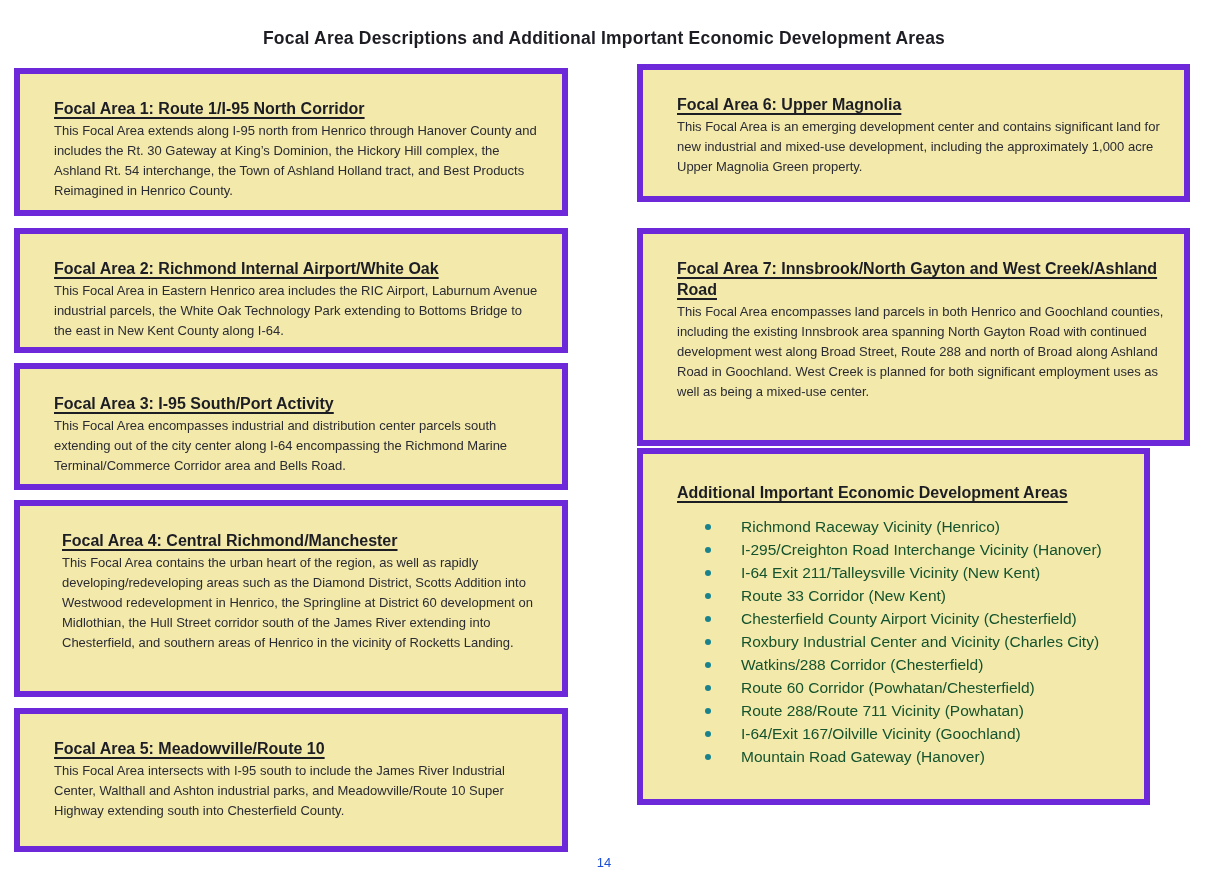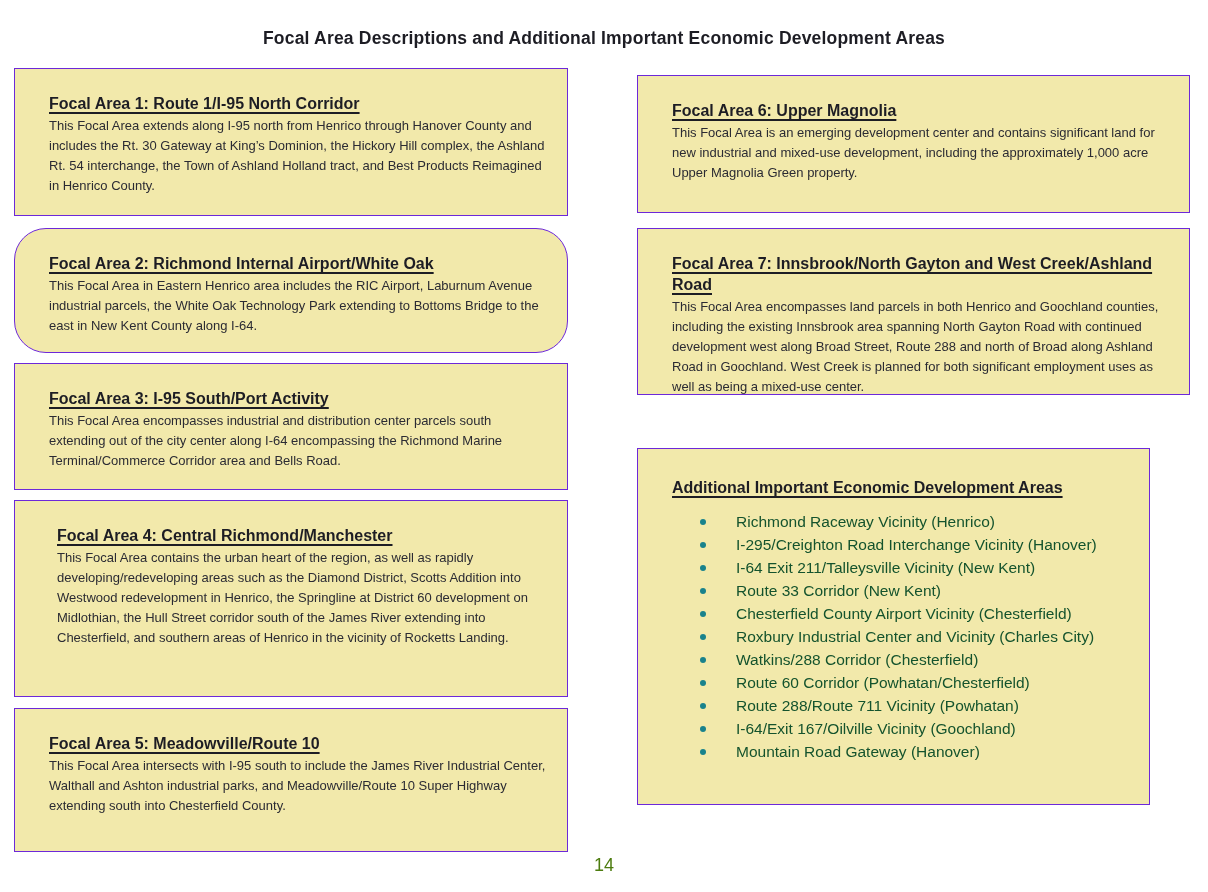--- a/index.html
+++ b/index.html
@@ -25,48 +25,48 @@
     font-size: 17.5px;
     font-weight: bold;
     color: #1d1d24;
     margin: 0;
     letter-spacing: 0.2px;
   }
   .box {
     position: absolute;
     box-sizing: border-box;
     background: #f2e9ab;
-    border: 1px solid #6d28d9;
+    border: 6px solid #6d28d9;
     padding: 24px 20px 14px 34px;
   }
   .box-heading {
     margin: 0 0 2px 0;
     font-size: 16px;
     font-weight: bold;
     color: #1d1d24;
     text-decoration: underline;
     text-underline-offset: 3px;
     text-decoration-thickness: 1.5px;
     line-height: 21px;
   }
   .box-body {
     margin: 0;
     font-size: 13px;
     line-height: 20px;
     color: #2b2b33;
   }
   
   .fa-1 { left: 14px;  top: 68px;  width: 554px; height: 148px; }
-  .fa-2 { left: 14px;  top: 228px; width: 554px; height: 125px; border-radius: 32px; }
+  .fa-2 { left: 14px;  top: 228px; width: 554px; height: 125px; }
   .fa-3 { left: 14px;  top: 363px; width: 554px; height: 127px; }
   .fa-4 { left: 14px;  top: 500px; width: 554px; height: 197px; padding-left: 42px; }
   .fa-5 { left: 14px;  top: 708px; width: 554px; height: 144px; }
   
-  .fa-6 { left: 637px; top: 75px;  width: 553px; height: 138px; }
-  .fa-7 { left: 637px; top: 228px; width: 553px; height: 167px; }
+  .fa-6 { left: 637px; top: 64px;  width: 553px; height: 138px; }
+  .fa-7 { left: 637px; top: 228px; width: 553px; height: 218px; }
   .additional { left: 637px; top: 448px; width: 513px; height: 357px; padding-top: 28px; }
   .additional .box-heading { margin-bottom: 14px; }
   .additional-list {
     list-style: none;
     margin: 0;
     padding: 0 0 0 28px;
   }
   .additional-list li {
     position: relative;
     font-size: 15.5px;
@@ -83,22 +83,22 @@
     height: 6px;
     border-radius: 50%;
     background: #19828c;
   }
   .page-number {
     position: absolute;
     top: 855px;
     left: 0;
     width: 100%;
     text-align: center;
-    font-size: 18px;
-    color: #4d7c0f;
+    font-size: 13px;
+    color: #1d4ed8;
   }
 </style>
 </head>
 <body>
 
 <div class="page">
 
   <h1 class="page-title">Focal Area Descriptions and Additional Important Economic Development Areas</h1>
 
   <div id="focal-boxes">

